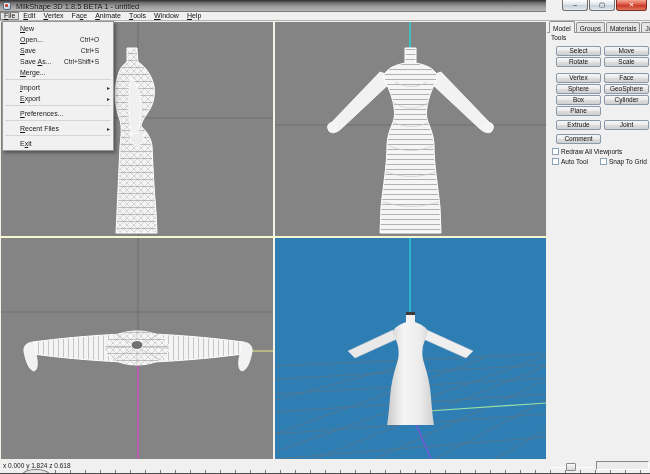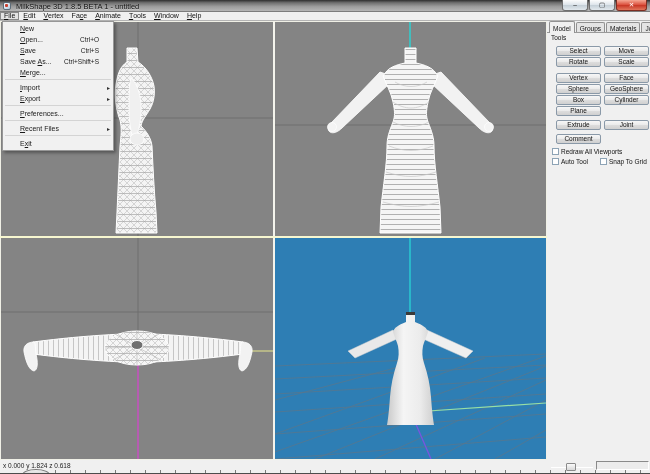--- a/index.html
+++ b/index.html
@@ -2,21 +2,21 @@
 <html><head>
 <meta charset="utf-8">
 <style>
   * { margin:0; padding:0; box-sizing:border-box; }
   html,body { background:#555; }
   body { font-family:"Liberation Sans", sans-serif; }
   #app{ position:relative; width:650px; height:474px; overflow:hidden;
         background:#f0f0f0; font-family:"Liberation Sans", sans-serif; }
 
   
-  .titlebar{ position:absolute; left:0; top:0; width:650px; height:12px;
+  .titlebar{ position:absolute; left:0; top:0; width:546px; height:12px;
     background:linear-gradient(180deg,#2e2e2e 0%,#6f6f6f 25%,#9d9d9d 60%,#b5b5b5 100%);
     border-bottom:1px solid #7d7d7d; }
   .app-icon{ position:absolute; left:3px; top:2px; width:8px; height:8px;
     background:linear-gradient(135deg,#ffffff 0%,#dce8f2 45%,#b0c8dc 100%);
     border:1px solid #5d6d7a; border-radius:2px; }
   .app-icon::after{ content:""; position:absolute; left:1px; top:1px; width:3px; height:3px;
     background:#c84030; border-radius:1px; }
   .title-text{ position:absolute; left:16px; top:2px; font-size:7.5px; color:#101010;
     text-shadow:0 1px 0 rgba(255,255,255,.35); white-space:nowrap; }
   .winbtn{ position:absolute; top:0; height:11px; font-size:6.5px; line-height:10px;

